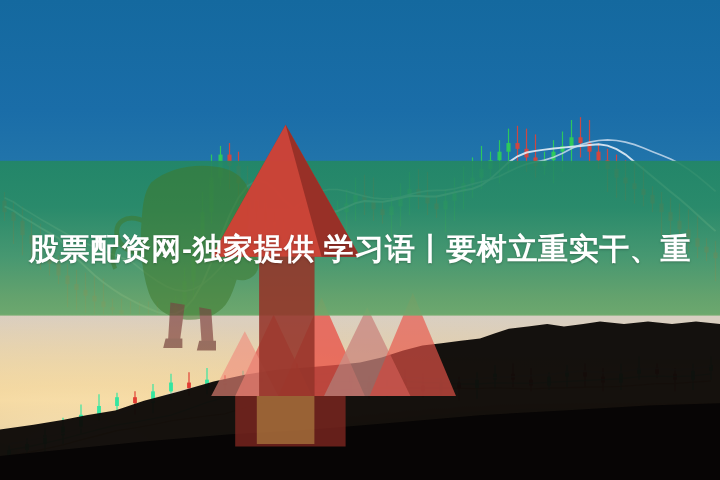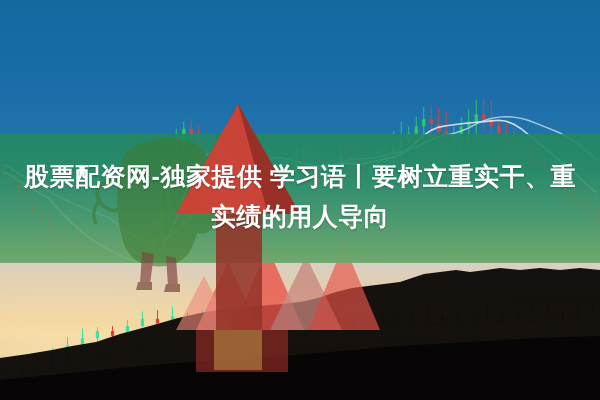--- a/index.html
+++ b/index.html
@@ -31,21 +31,21 @@
        rgba(112,170,107,0.95) 100%);
   }
   
   #title{
     top:156px;left:0;width:600px;height:100px;
     display:flex;flex-direction:column;align-items:center;justify-content:flex-start;
     color:#ffffff;font-weight:bold;font-size:25px;line-height:40px;
     letter-spacing:0.5px;
     text-shadow:0 1px 2px rgba(0,0,0,0.25);
   }
-  #title .ln{white-space:nowrap;}
+  #title .ln{white-space:nowrap;margin-top:32px;}
   
   svg{display:block;}
 </style>
 </head>
 <body>
 
 <div id="stage">
 
   <div class="layer" id="sky"></div>
 
@@ -357,16 +357,15 @@
       <path d="M238,104 L300,214 L262,214 L262,330 L288,330" fill="none" stroke="#e8463c" stroke-width="0"></path>
       <path d="M176,214 L238,104 L300,214 Z" fill="#d94437" opacity="0.85"></path>
       <path d="M238,104 L300,214 L268,214 Z" fill="#8f2d24" opacity="0.85"></path>
       <path d="M216,214 L262,214 L262,330 L216,330 Z" fill="#9a3a2e" opacity="0.55"></path>
       <path d="M214,330 L262,330 L262,370 L214,370 Z" fill="#c9a14e" opacity="0.5"></path>
     </g>
   </svg>
 
   <div class="layer" id="title">
     <div class="ln">股票配资网-独家提供 学习语丨要树立重实干、重</div>
-    <div class="ln">实绩的用人导向</div>
   </div>
 
 </div>
 
 </body></html>

